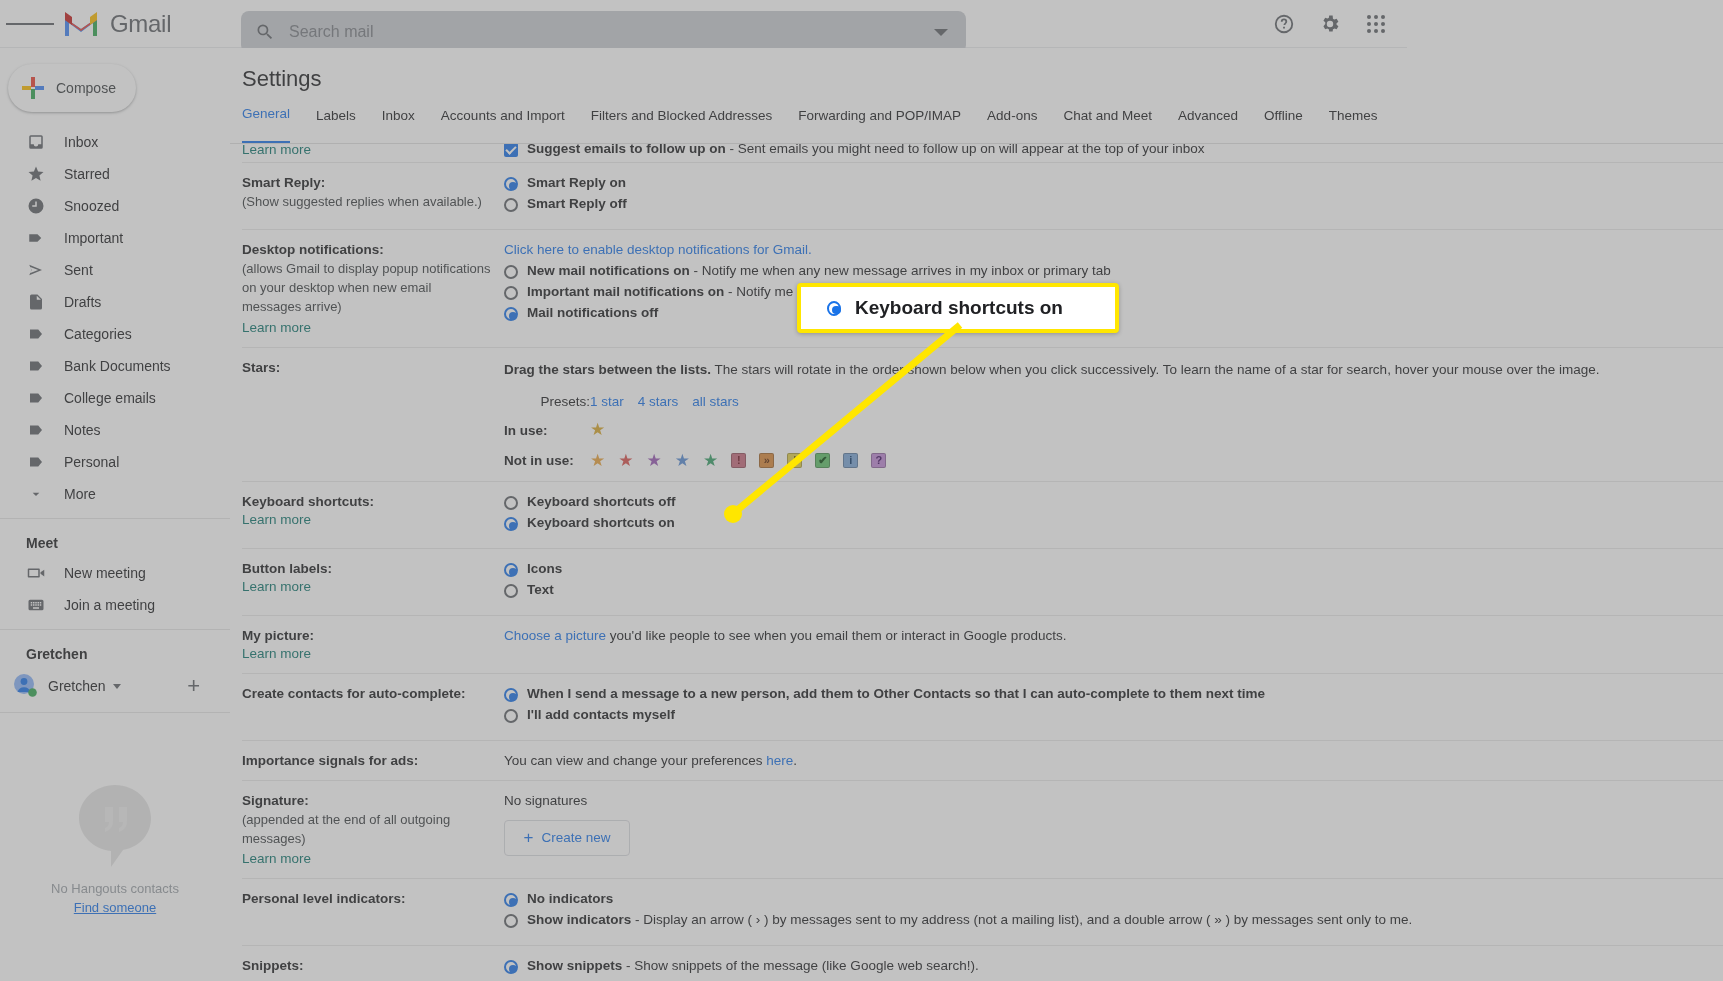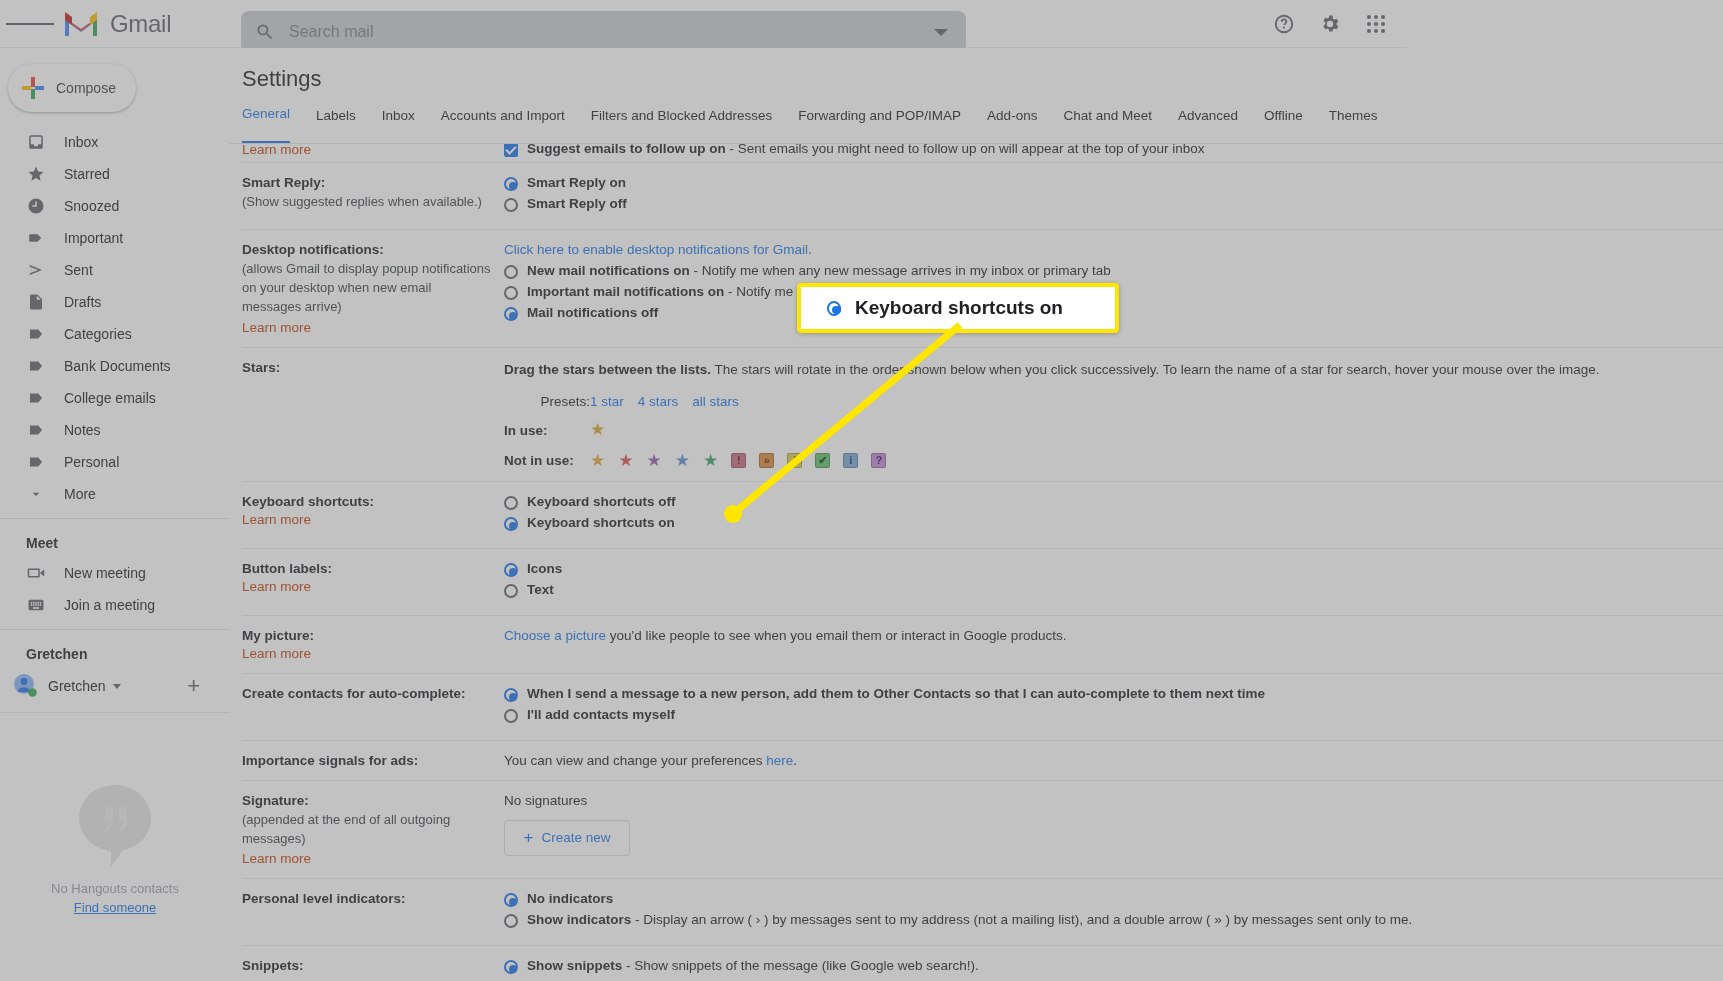--- a/index.html
+++ b/index.html
@@ -77,21 +77,21 @@
   .tabs { display:flex; align-items:flex-end; height: 40px; margin-top: 12px; padding-left: 12px; border-bottom:1px solid #e0e0e0; }
   .tab { font-size: 13.5px; color:#202124; margin-right: 26px; padding-bottom: 20px; cursor:pointer; white-space:nowrap; }
   .tab.active { color:#1a73e8; border-bottom: 2px solid #1a73e8; }
 
   .rows { padding-left: 12px; }
   .row { display:flex; border-top: 1px solid #e8e8e8; padding: 12px 0 12px 0; }
   .row.first { border-top:none; padding-top:2px; }
   .row-label { width: 262px; flex: 0 0 262px; padding-right: 12px; }
   .rl-title { font-size: 13.5px; color:#202124; font-weight:700; }
   .rl-sub { font-size: 13px; color:#3c4043; margin-top: 3px; line-height:1.45; }
-  .rl-link { font-size: 13.5px; color:#c2410c; display:block; margin-top:3px; cursor:pointer; }
+  .rl-link { font-size: 13.5px; color:#0f766e; display:block; margin-top:3px; cursor:pointer; }
   .row-content { flex:1; font-size: 13.5px; color:#202124; }
 
   .radio-line { display:flex; align-items:flex-start; margin-bottom: 5px; }
   .radio {
     width: 14px; height:14px; border-radius:50%; border: 2px solid #5f6368;
     margin-top: 2px; margin-right: 9px; flex:0 0 14px; background:#fff; position:relative; cursor:pointer;
   }
   .radio.on { border-color:#1a73e8; }
   .radio.on::after { content:""; position:absolute; left:3px; top:3px; width:8px; height:8px; border-radius:50%; background:#1a73e8; }
   .cb { width:14px;height:14px;background:#1a73e8;margin-right:9px;margin-top:2px;flex:0 0 14px;border-radius:2px;position:relative;cursor:pointer; }

